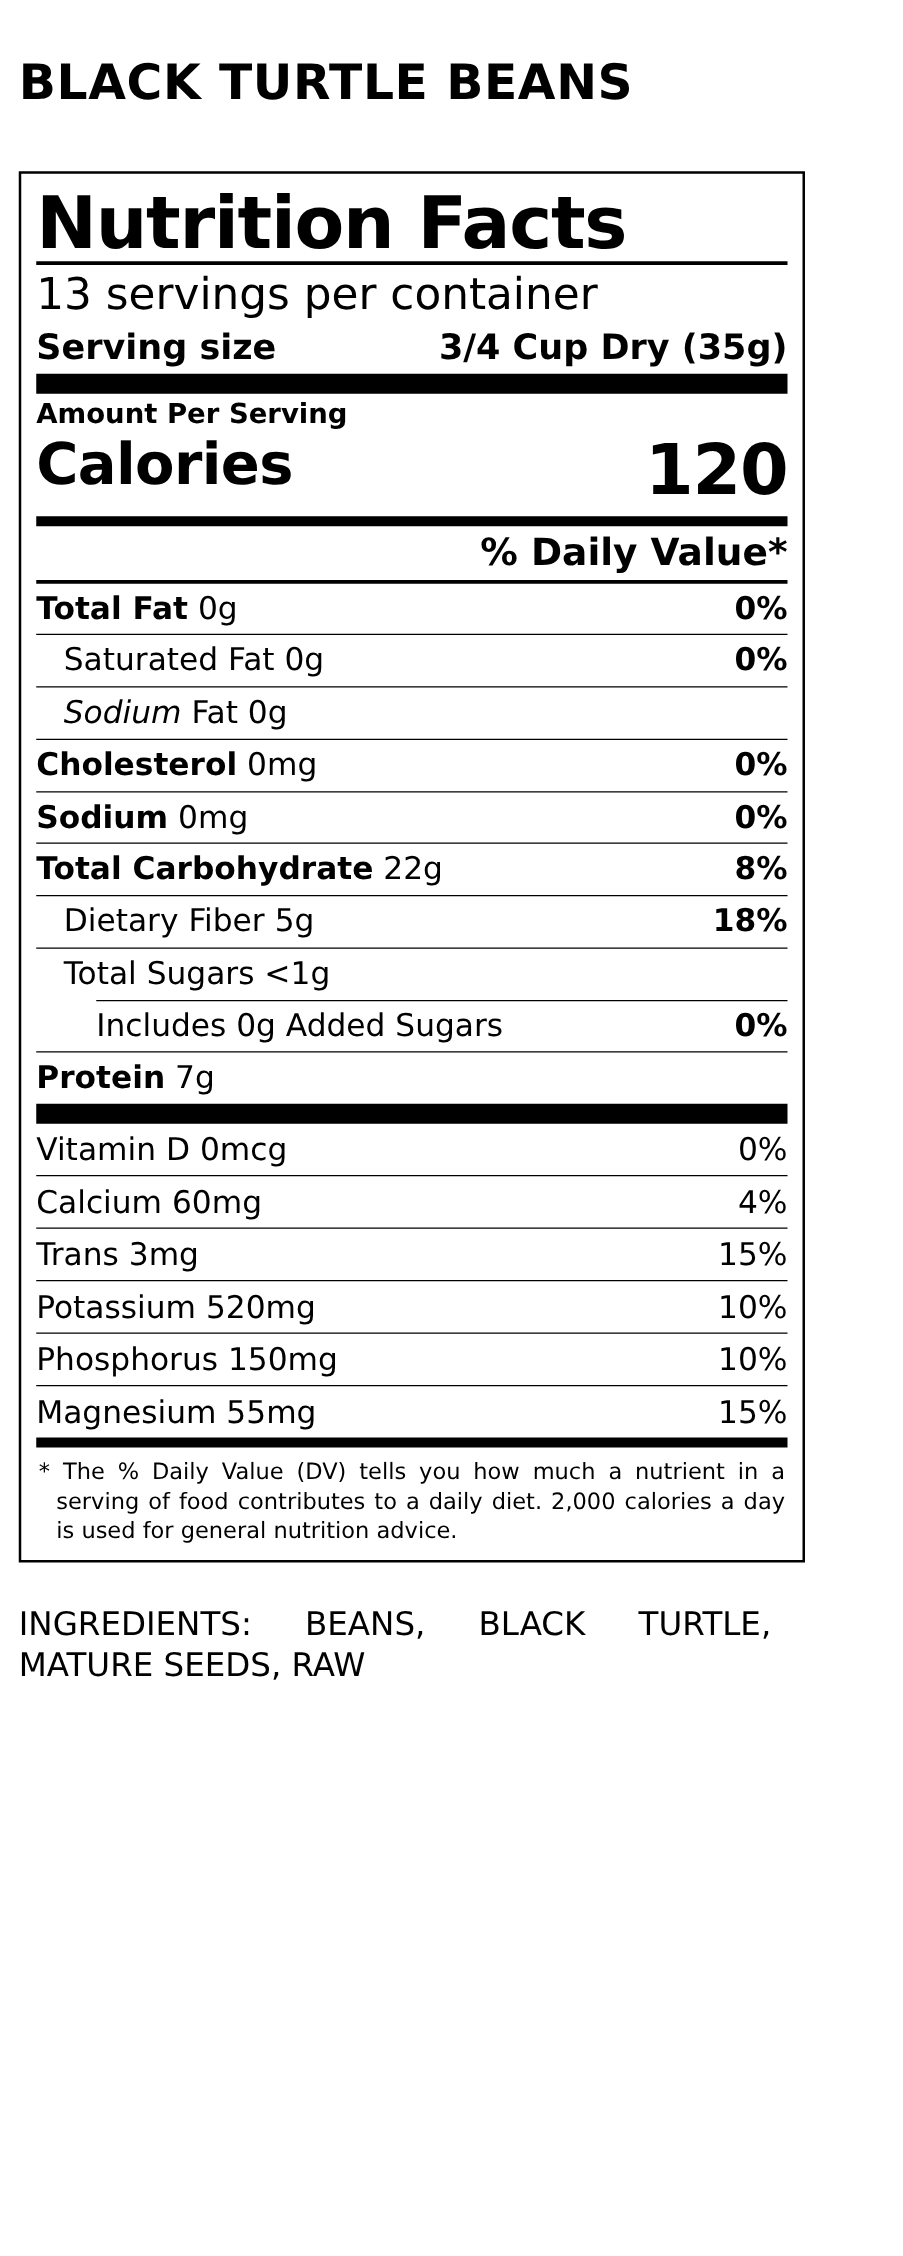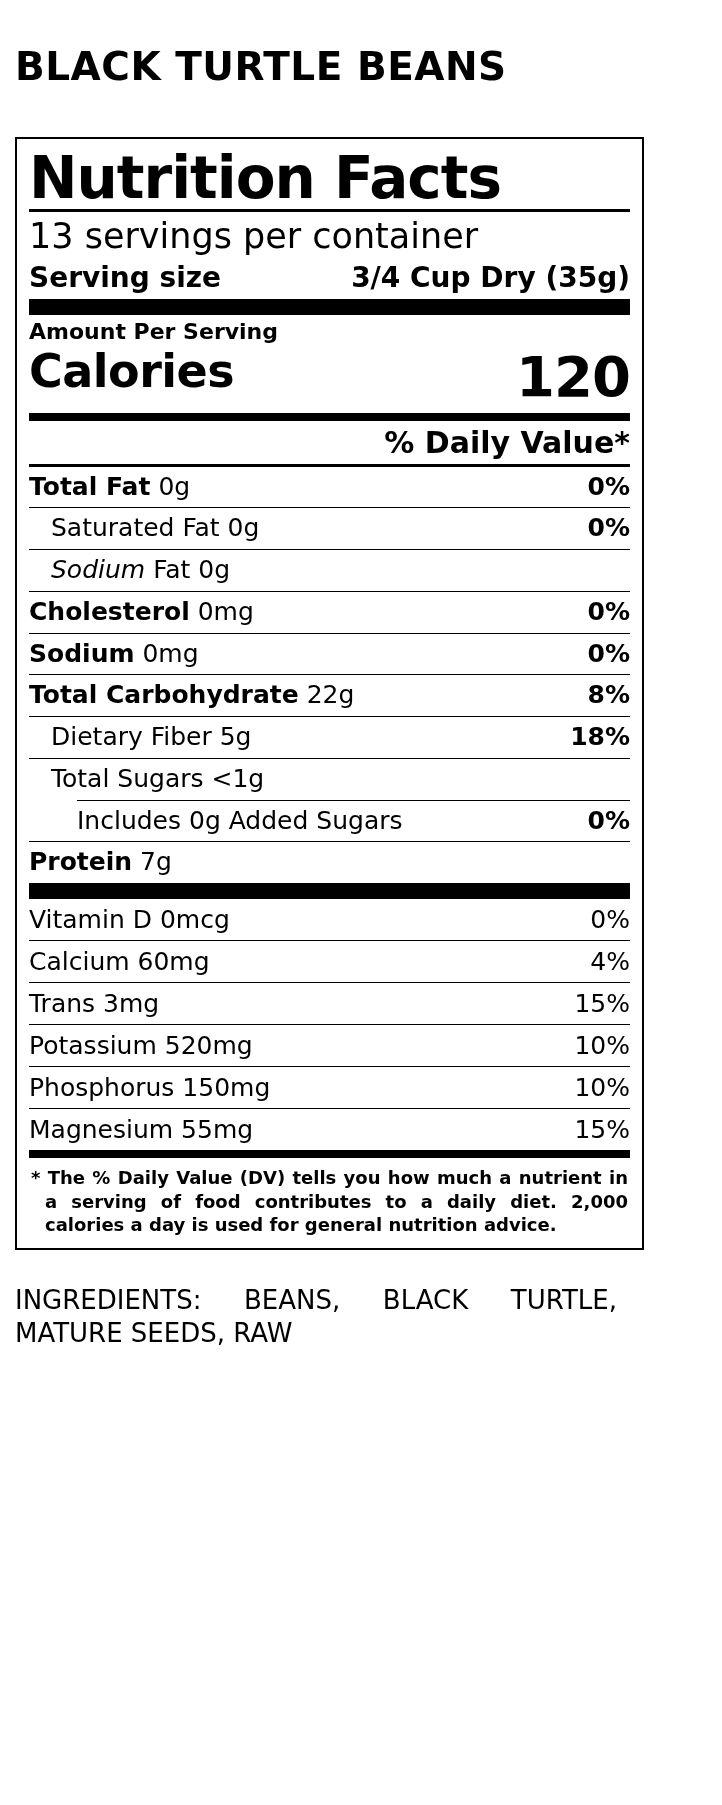--- a/index.html
+++ b/index.html
@@ -130,21 +130,20 @@
     padding: 6px 0 6px 0;
     gap: 32px;
   }
   .vit-row .pct { font-weight: normal; }
 
   .footnote {
     font-size: 18px;
     line-height: 1.3;
     padding: 8px 2px 2px 2px;
     text-align: justify;
-    font-weight: bold;
   }
   .footnote .star { }
   .footnote-body {
     display: block;
     padding-left: 14px;
     text-indent: -14px;
   }
 
   
   .ingredients {

